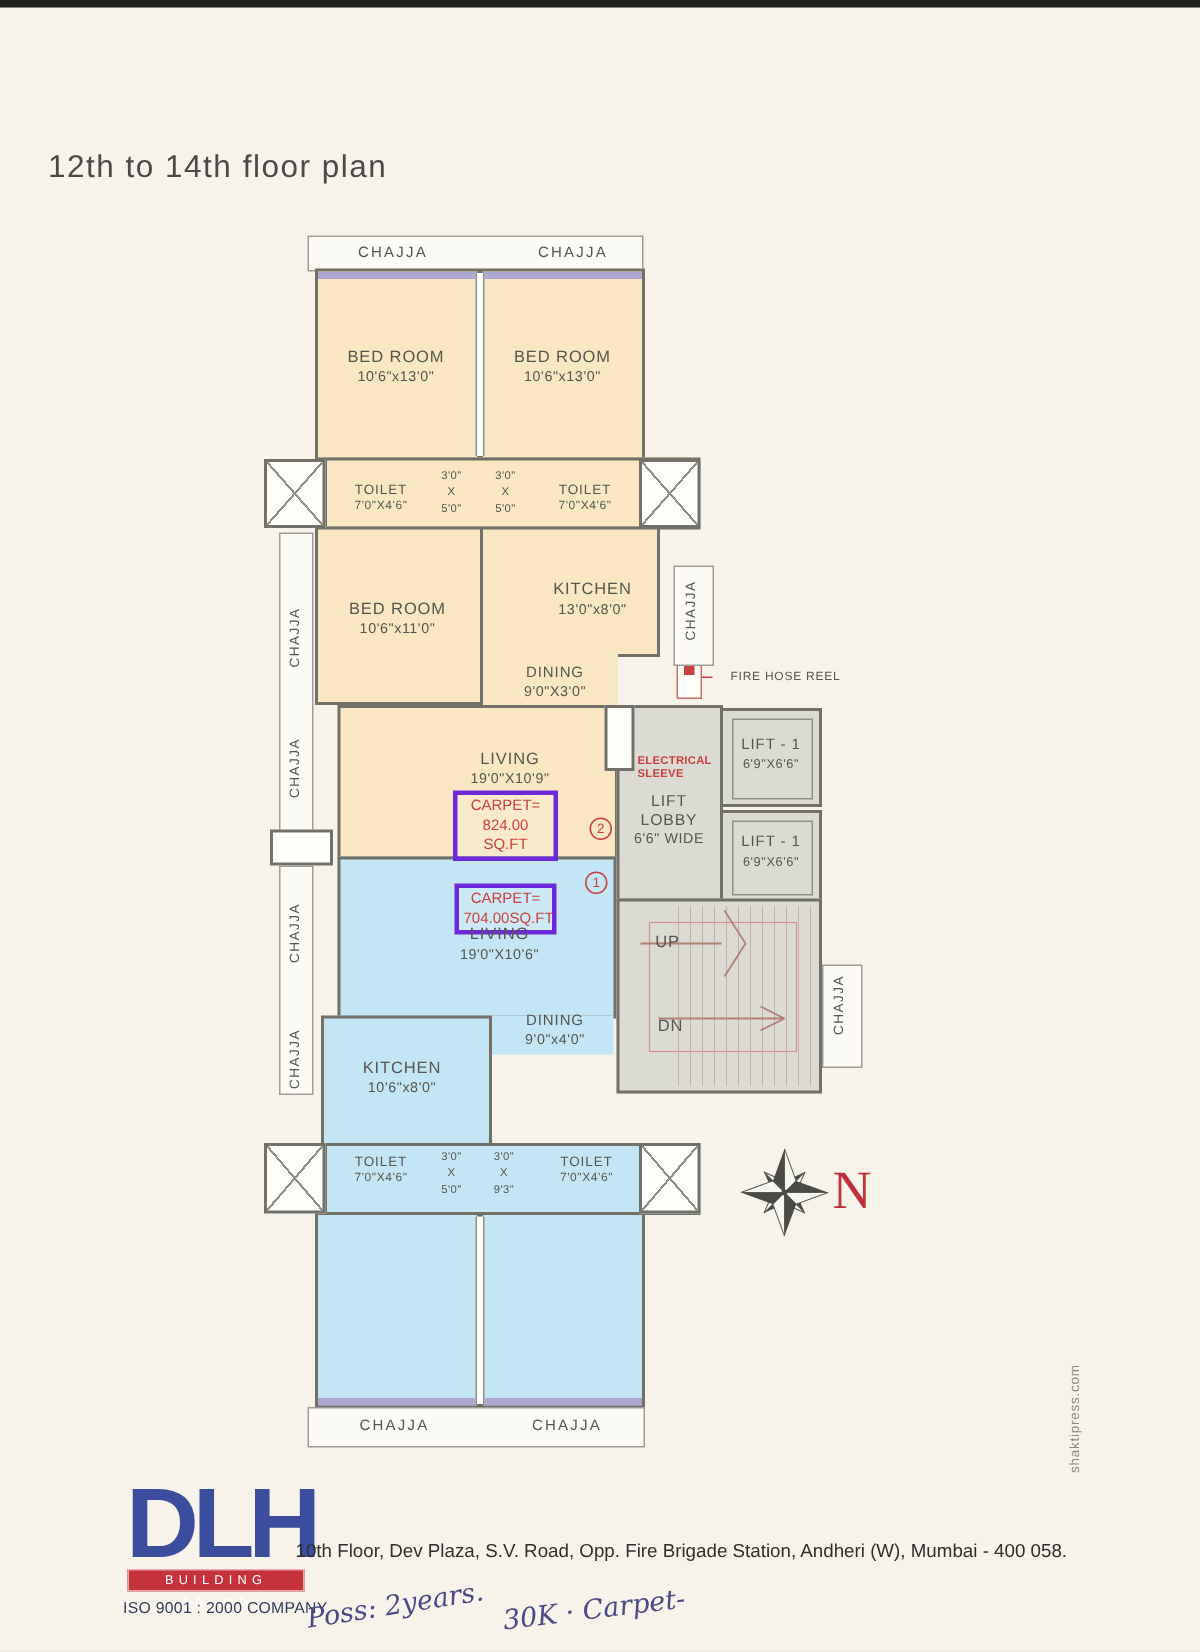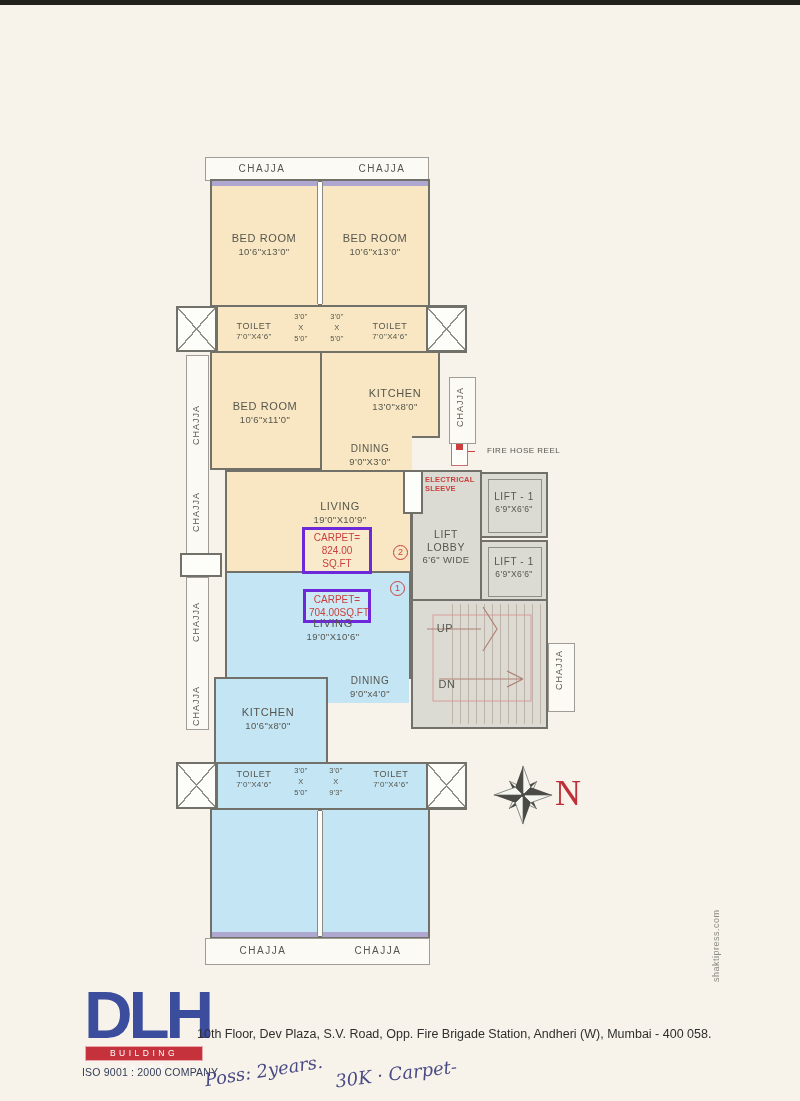--- a/index.html
+++ b/index.html
@@ -52,20 +52,21 @@
   .addr{position:absolute;color:#2f2f2d;font-size:12.5px;}
   .hand{position:absolute;color:#4a4a85;font-family:"DejaVu Serif",serif;font-style:italic;font-size:18px;}
   .watermark{position:absolute;color:#8a8a82;font-size:9px;letter-spacing:0.5px;}
   .n-letter{position:absolute;font-family:"Liberation Serif",serif;color:#c0303a;font-size:36px;}
 </style>
 </head>
 <body>
 
 <div class="page">
   <div class="top-strip"></div>
+  <h1 class="title">12th to 14th floor plan</h1>
 
   <div class="strip" style="left:205px;top:157px;width:224px;height:24px;"></div>
   <div class="chajja-h" style="left:227px;top:163px;width:70px;">CHAJJA</div>
   <div class="chajja-h" style="left:347px;top:163px;width:70px;">CHAJJA</div>
 
   <div class="room cream band-top" style="left:210px;top:179px;width:110px;height:128px;"></div>
   <div class="room cream band-top" style="left:320px;top:179px;width:110px;height:128px;"></div>
   <div class="divider" style="left:317px;top:182px;width:6px;height:122px;"></div>
   <div class="room cream" style="left:216px;top:305px;width:251px;height:48px;"></div>
   <div class="room cream" style="left:210px;top:351px;width:112px;height:119px;"></div>
@@ -164,21 +165,21 @@
   <div class="rlabel" style="left:295px;top:500px;width:90px;">
     <div class="rname">LIVING</div>
     <div class="rdims">19'0"X10'9"</div>
   </div>
   <div class="carpet-box" style="left:302px;top:527px;width:70px;">
     <div>CARPET=</div>
     <div>824.00 SQ.FT</div>
   </div>
   <div class="circ" style="left:393px;top:545px;">2</div>
 
-  <div class="ann red" style="left:425px;top:475px;width:56px;">
+  <div class="ann red" style="left:425px;top:502px;width:56px;">
     <div>ELECTRICAL</div>
     <div>SLEEVE</div>
   </div>
   <div class="fire-label" style="left:477px;top:446px;">FIRE HOSE REEL</div>
   <div class="rlabel" style="left:415px;top:528px;width:62px;">
     <div class="rname" style="font-size:10.5px;">LIFT</div>
     <div class="rname" style="font-size:10.5px;">LOBBY</div>
     <div class="rdims">6'6" WIDE</div>
   </div>
   <div class="rlabel tiny" style="left:482px;top:491px;width:64px;">

